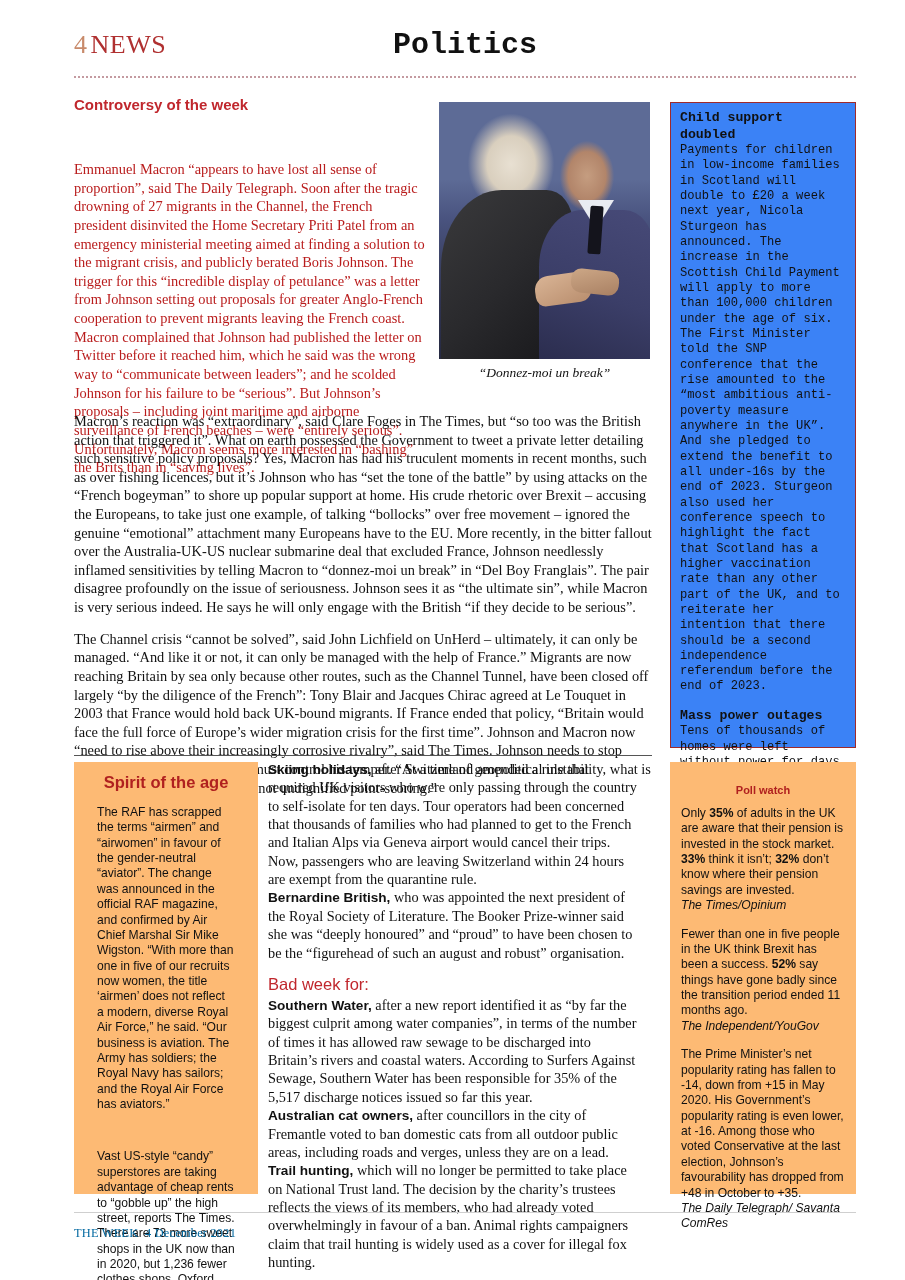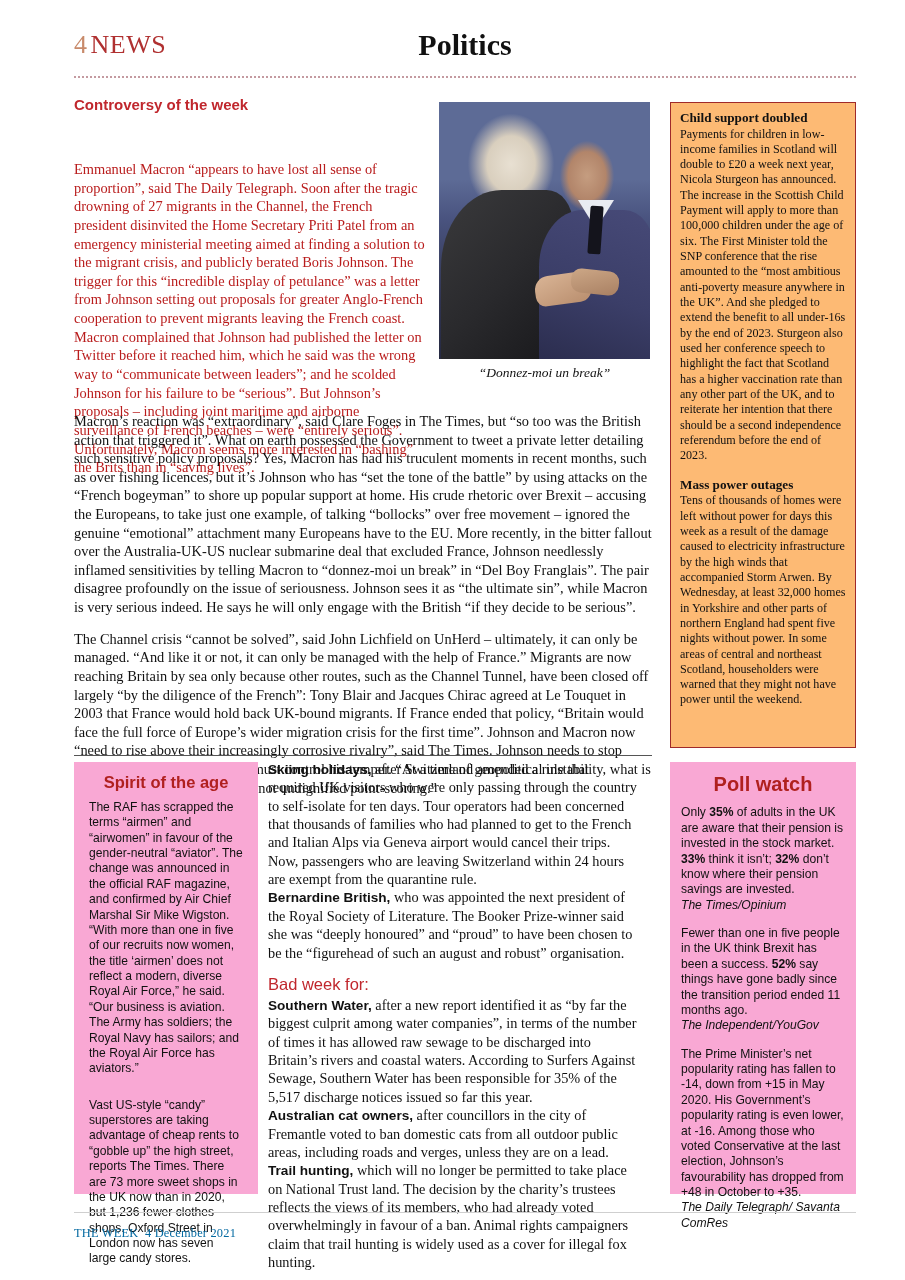--- a/index.html
+++ b/index.html
@@ -36,21 +36,21 @@
     font-size: 26px;
     letter-spacing: 0.5px;
     color: #b03030;
   }
   .folio .num { color: #c88a6a; padding-right: 3px; }
   .section-title {
     position: absolute;
     left: 0; top: -2px;
     width: 782px;
     text-align: center;
-    font-family: Liberation Serif, serif;
+    font-family: Liberation Mono, monospace;
     font-weight: bold;
     font-size: 30px;
     color: #111;
     letter-spacing: 0px;
   }
   .rule-dotted {
     position: absolute;
     left: 62px; top: 76px;
     width: 782px;
     height: 0;
@@ -171,60 +171,60 @@
     border-top: 1px solid #555;
   }
 
   
   .newsbox {
     position: absolute;
     left: 658px; top: 102px;
     width: 186px;
     height: 646px;
     border: 1.4px solid #a02a2a;
-    background: #fdba74;
+    background: #3b82f6;
     padding: 7px 9px 6px 9px;
-    font-family: Liberation Serif, serif;
+    font-family: Liberation Mono, monospace;
     font-size: 12.1px;
     line-height: 1.268;
     color: #111;
   }
   .newsbox h3 {
     margin: 0 0 0 0;
     font-size: 13.2px;
     font-weight: bold;
     color: #111;
     line-height: 1.25;
   }
   .newsbox p { margin: 0; }
   .newsbox .spacer { height: 13px; }
 
   
   .tintbox {
-    background: #f9a8d4;
+    background: #fdba74;
     position: absolute;
     font-family: "Liberation Sans", sans-serif;
     color: #111;
   }
   #spirit {
     left: 62px; top: 762px;
     width: 184px;
     height: 432px;
     padding: 10px 11px 8px 11px;
     font-size: 12.1px;
     line-height: 1.272;
   }
   #spirit h3 {
     margin: 0 0 7px 0;
     text-align: center;
     font-size: 16.5px;
     font-weight: bold;
     color: #b0201f;
   }
-  #spirit p { margin: 4px; }
+  #spirit p { margin: 12px; }
   #spirit .spacer { height: 13px; }
 
   
   .weekcol {
     position: absolute;
     left: 256px; top: 760px;
     width: 386px;
     font-family: "Liberation Serif", serif;
     font-size: 14.3px;
     line-height: 1.283;
@@ -248,23 +248,23 @@
   
   #poll {
     left: 658px; top: 762px;
     width: 186px;
     height: 432px;
     padding: 10px 11px 8px 11px;
     font-size: 12.1px;
     line-height: 1.272;
   }
   #poll h3 {
-    margin: 0 0 8px 0;
+    margin: 12px 0 8px 0;
     text-align: center;
-    font-size: 20px;
+    font-size: 11px;
     font-weight: bold;
     color: #b0201f;
   }
   #poll p { margin: 0; }
   #poll .spacer { height: 13px; }
   #poll .src { font-style: italic; }
   #poll b { font-weight: bold; }
 
   
   .footer-rule {

